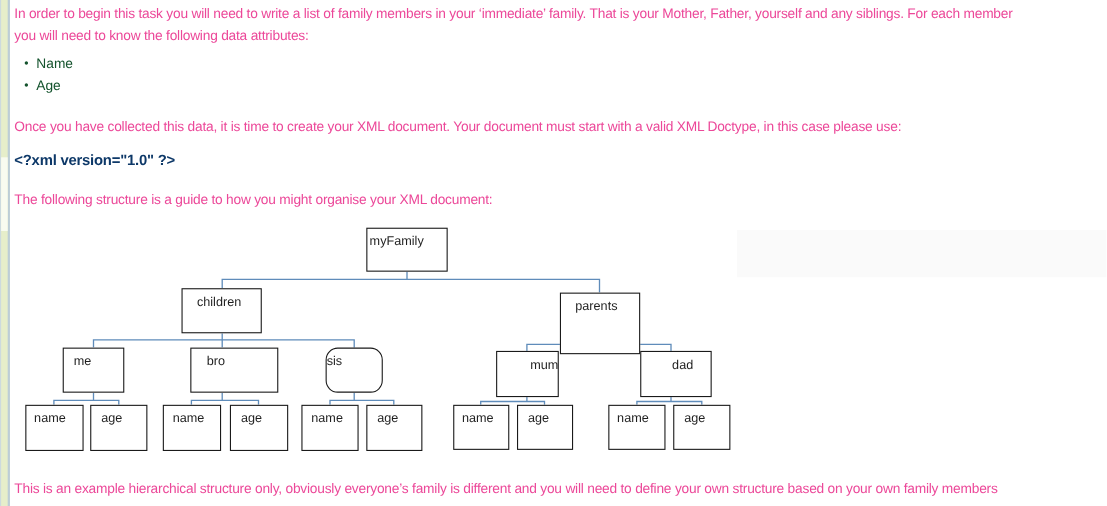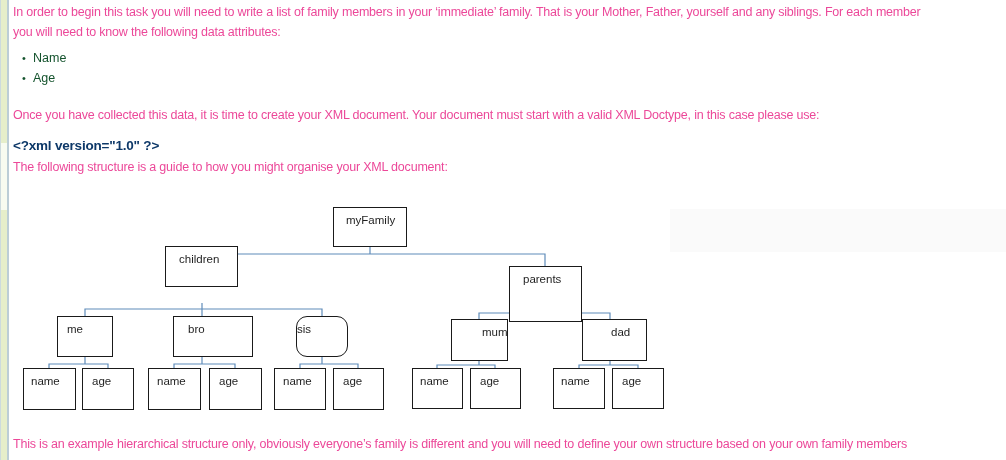--- a/index.html
+++ b/index.html
@@ -12,38 +12,38 @@
             background:#e6eeca; border-left:1px solid #ccdade; border-right:2px solid #bccdd6; }
   .stripe-light { position:absolute; left:0; top:143px; width:6px; height:67px; background:#f8fbf0; }
 
   
   .faint-panel { position:absolute; left:670px; top:209px; width:336px; height:43px; background:#fafafa; }
 
   .para { position:absolute; left:13px; color:#ec4899; font-size:12.5px;
           letter-spacing:-0.2px; line-height:20px; white-space:nowrap; }
   .p-intro  { top:2px; }
   .p-collect{ top:105px;text-align:right; }
-  .p-struct { top:157px; }
+  .p-struct { top:171px; }
   .p-footer { top:434px; }
 
   .bullets { position:absolute; left:22px; top:49px; color:#14532d; font-size:12.5px; }
   .bullet-item { height:19.5px; line-height:19.5px; }
   .dot { display:inline-block; width:11px; font-size:11px; vertical-align:top; }
 
   .code { position:absolute; left:13px; top:138px; color:#0d3868; font-weight:bold;
           font-size:13.5px; letter-spacing:-0.2px; white-space:nowrap; }
 
   
   .connectors { position:absolute; left:0; top:0; width:1006px; height:460px; }
   .connectors path { stroke:#5f8cba; stroke-width:1.2; fill:none; }
 
   .node { position:absolute; border:1px solid #1a1a1a; background:#ffffff;
           font-size:11.5px; color:#1f1f1f; padding-top:6px; }
-  .nb-root     {left:333px;top:207px;width:74px;height:40px;padding-left:12px;}
-  .nb-children {left:165px;top:246px;width:73px;height:41px;padding-left:13px;}
+  .nb-root     {left:333px;top:207px;width:74px;height:40px;padding-left:2px;}
+  .nb-children {left:165px;top:262px;width:73px;height:41px;padding-left:13px;}
   .nb-parents  {left:509px;top:266px;width:73px;height:56px;padding-left:13px;}
   .nb-me  {left:57px; top:316px;width:56px;height:41px;padding-left:9px;}
   .nb-bro {left:173px;top:316px;width:80px;height:41px;padding-left:14px;}
   .nb-sis {left:296px;top:316px;width:52px;height:41px;border-radius:11px;}
   .nb-mum {left:451px;top:319px;width:57px;height:42px;padding-left:30px;}
   .nb-dad {left:582px;top:319px;width:65px;height:42px;padding-left:28px;}
   .nb-me-name {left:23px; top:368px;width:53px;height:42px;padding-left:7px;}
   .nb-me-age  {left:82px; top:368px;width:52px;height:42px;padding-left:9px;}
   .nb-bro-name{left:148px;top:368px;width:53px;height:42px;padding-left:8px;}
   .nb-bro-age {left:209px;top:368px;width:53px;height:42px;padding-left:9px;}

